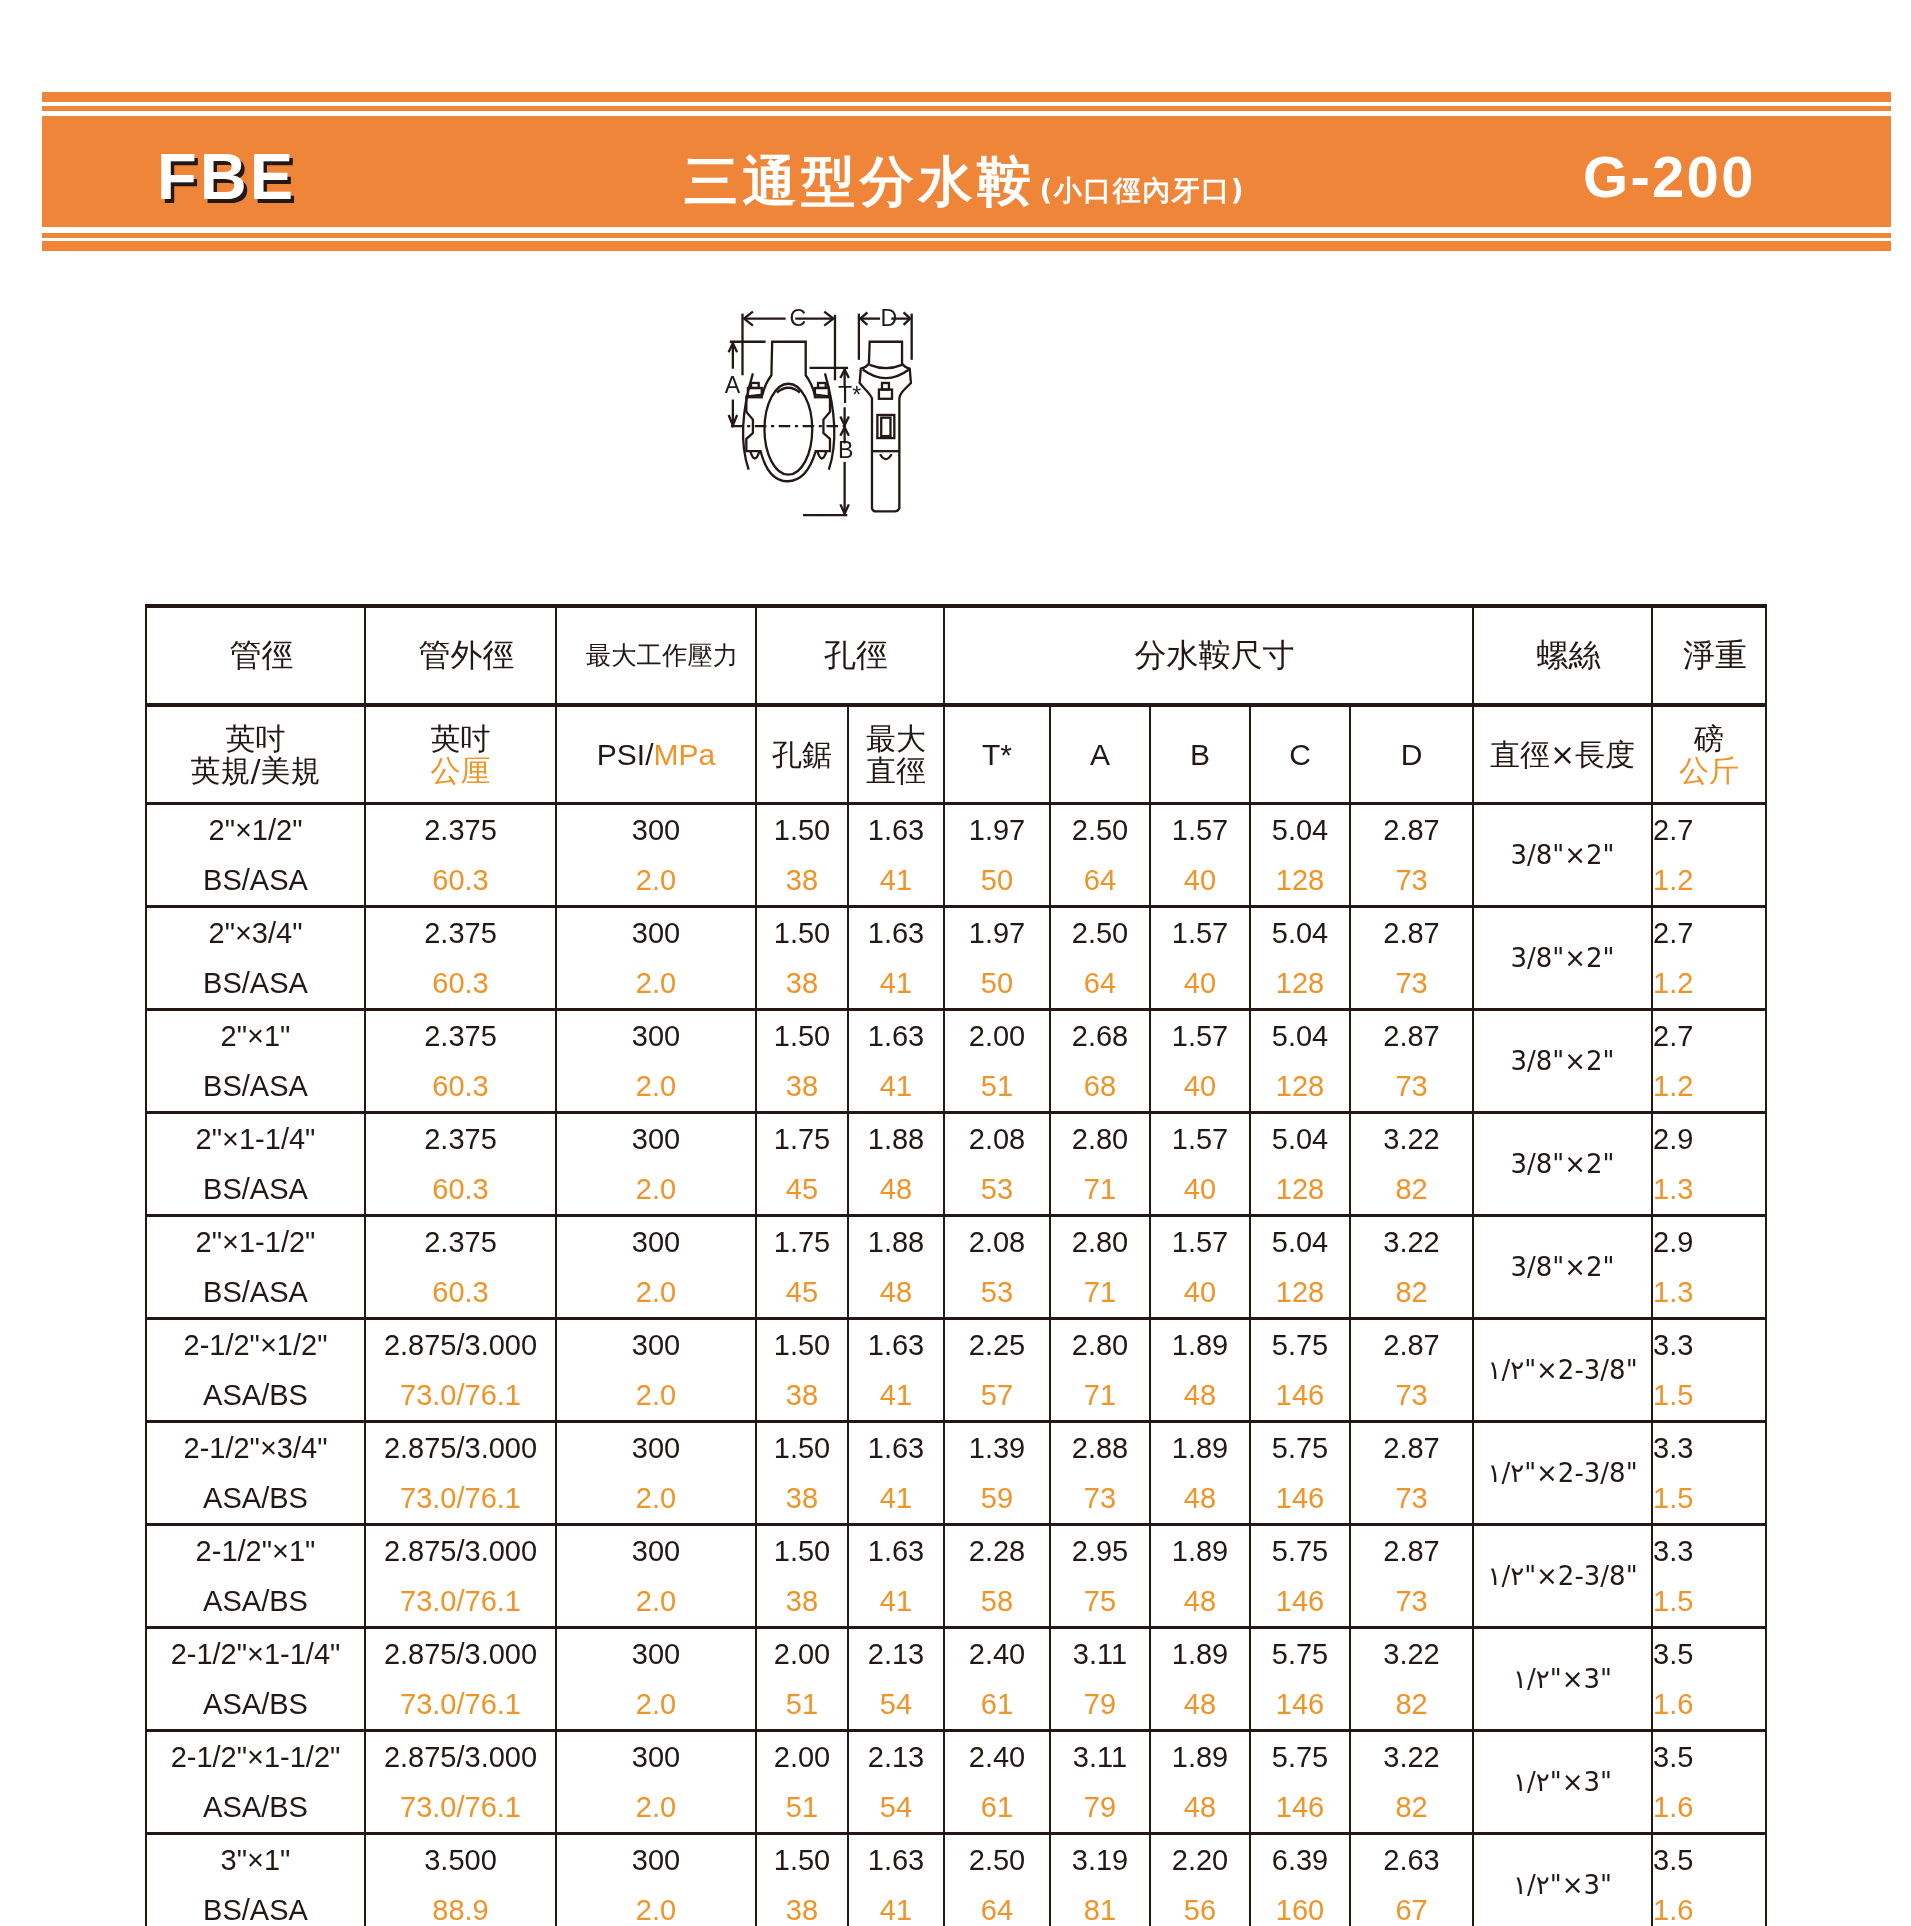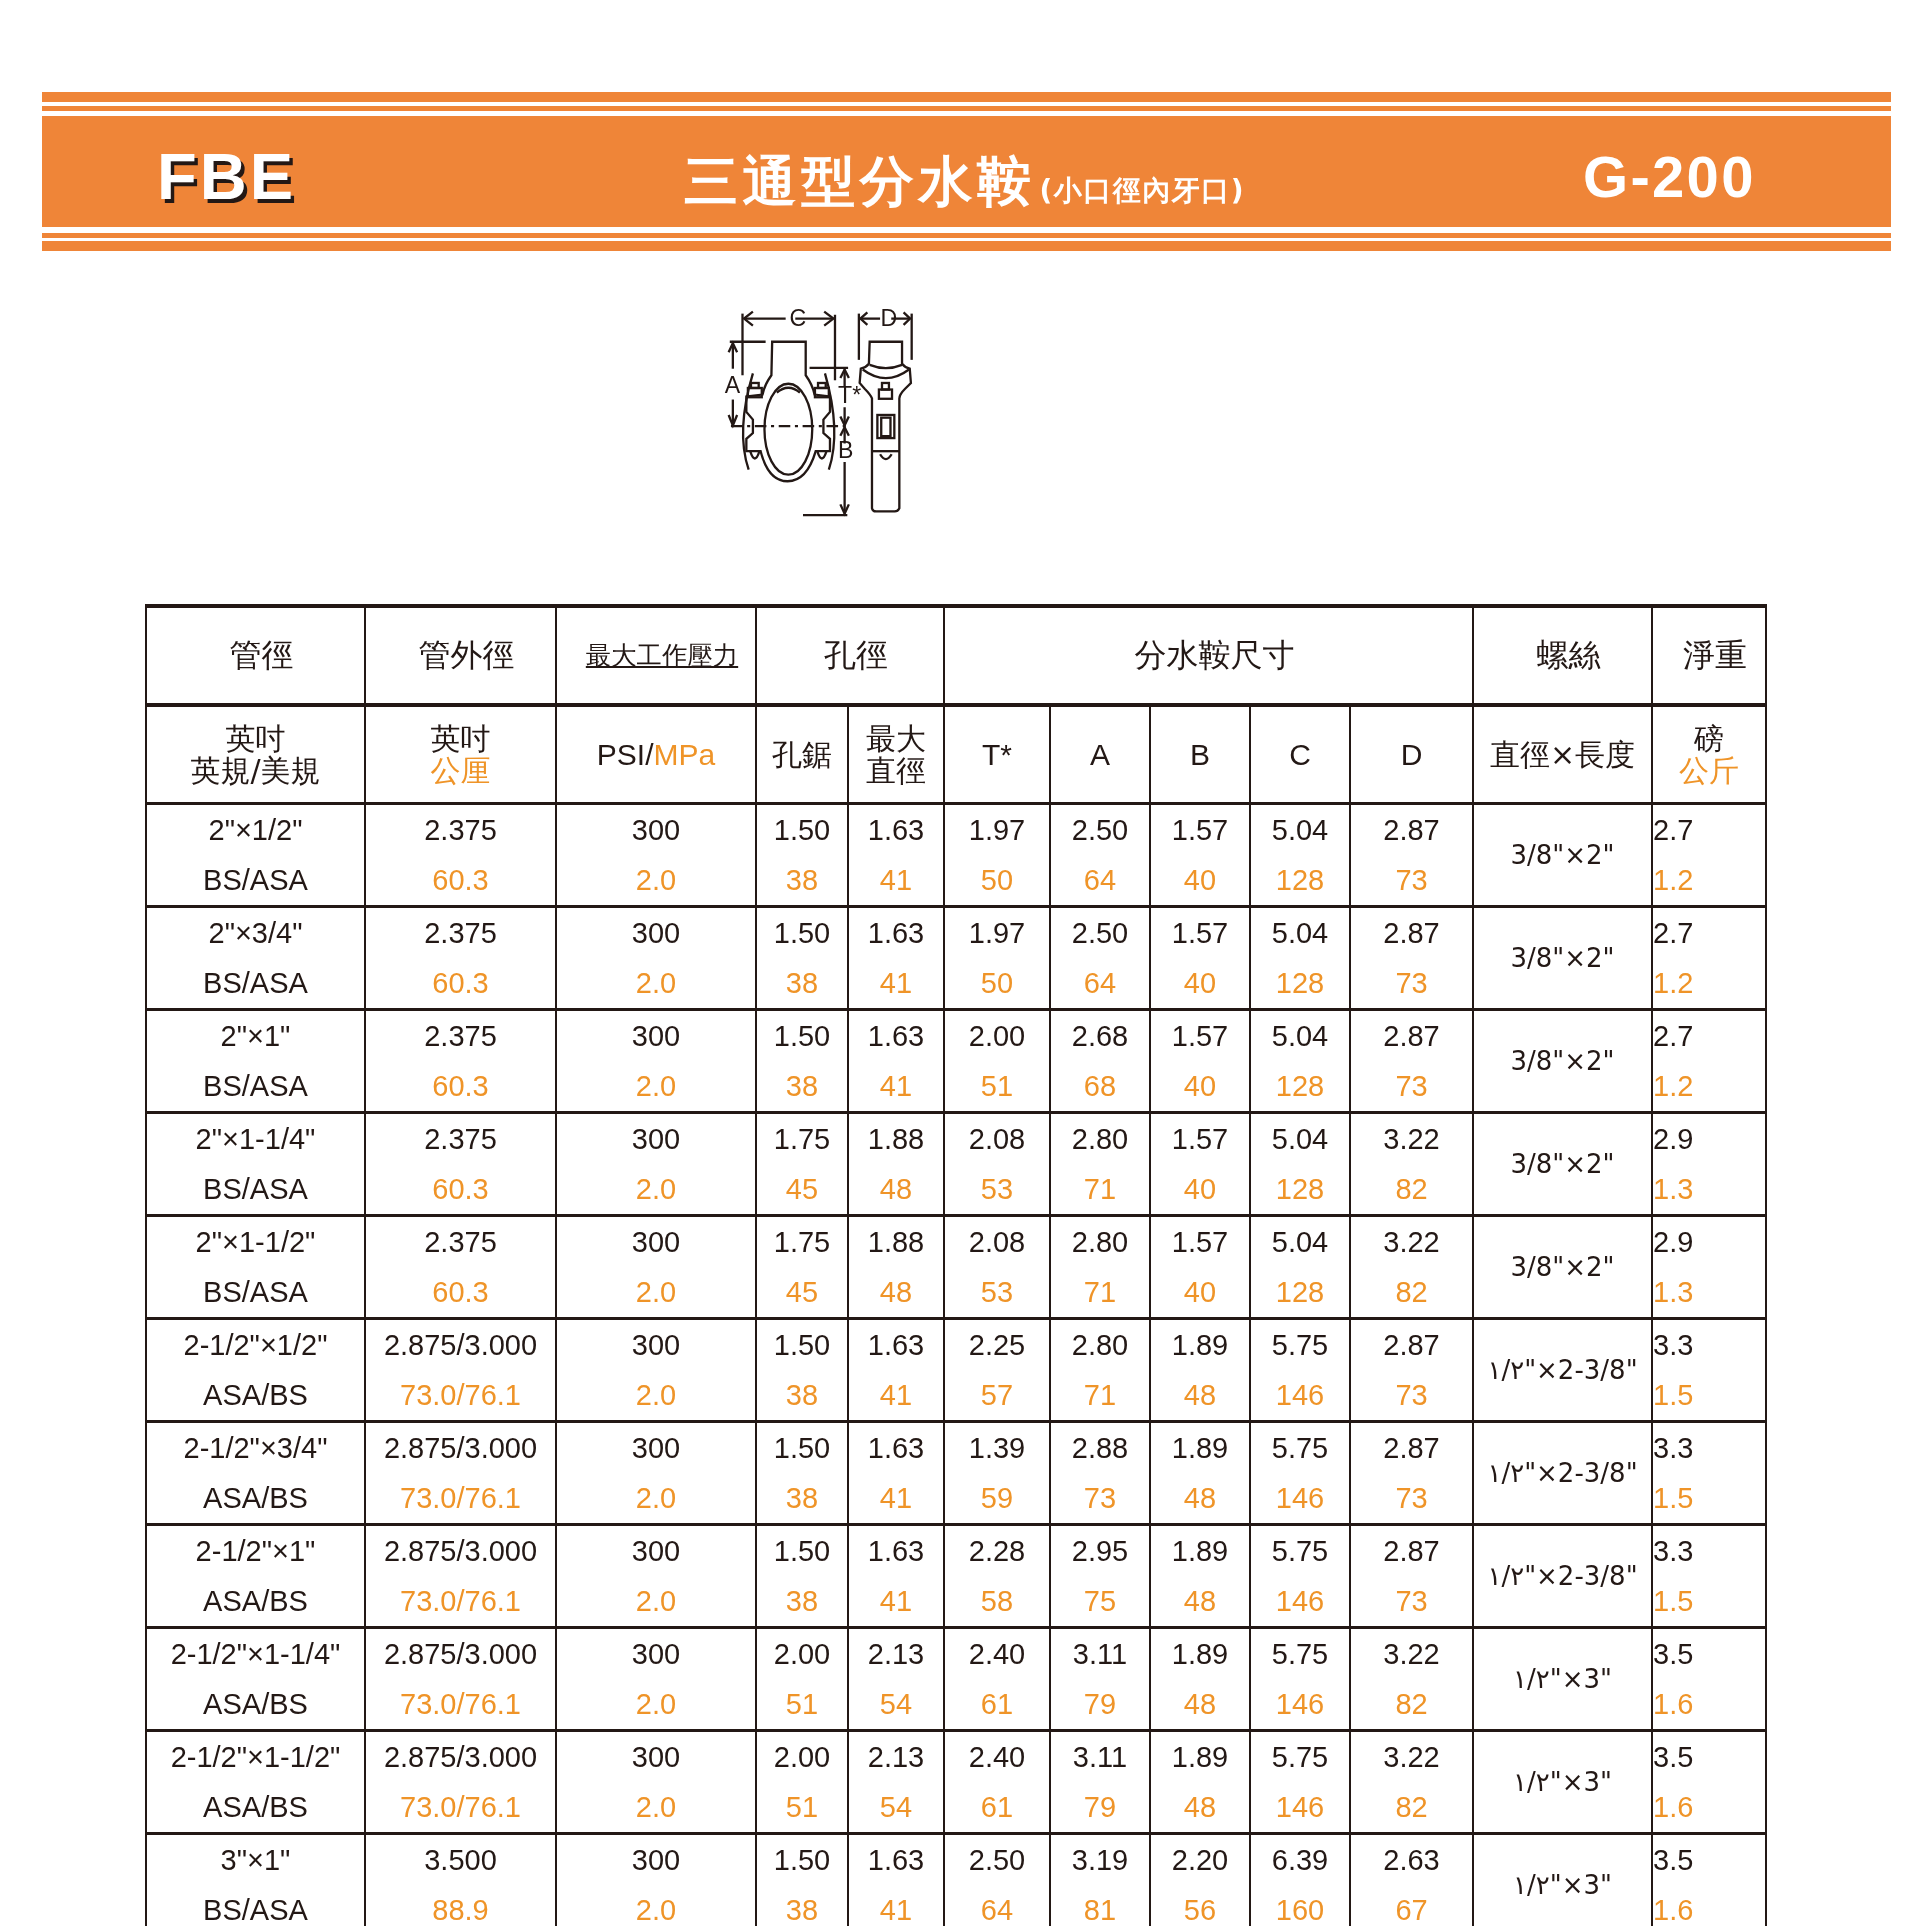--- a/index.html
+++ b/index.html
@@ -30,21 +30,21 @@
   
   table.spec { position: absolute; left: 145px; top: 604px; width: 1621px;
                border-collapse: collapse; table-layout: fixed; }
   table.spec td, table.spec th { border: 2.3px solid #231815; padding: 0; text-align: center;
                vertical-align: middle; font-weight: normal; }
   table.spec tr.body-row td { border-top-width: 3.5px; }
   table.spec tr.hdr1 th { height: 95px; font-size: 32px; padding-left: 12px; }
   table.spec tr.hdr2 th { height: 95px; font-size: 30px; line-height: 1.05; border-top-width: 4.6px; }
   table.spec thead tr.hdr1 th { border-top-width: 4.6px; }
   .orange { color: #ef9428; text-align: center; }
-  .small-hdr { font-size: 25.4px !important; text-decoration: underline; }
+  .small-hdr { font-size: 25.4px !important; }
   .latin { font-family: "Liberation Sans", sans-serif; }
   .cell { font-family: "Liberation Sans", sans-serif; font-size: 29px; line-height: 1; }
   .cell .top { display: block; height: 50px; line-height: 50px; }
   .cell .bot { display: block; height: 50px; line-height: 50px; color: #ef9428; }
   .bolt { font-family: "DejaVu Sans", sans-serif; font-size: 26px; white-space: nowrap; }
   .weight .top, .weight .bot { text-align: left; padding-right: 14.6px; }
 </style>
 </head>
 <body>
 

